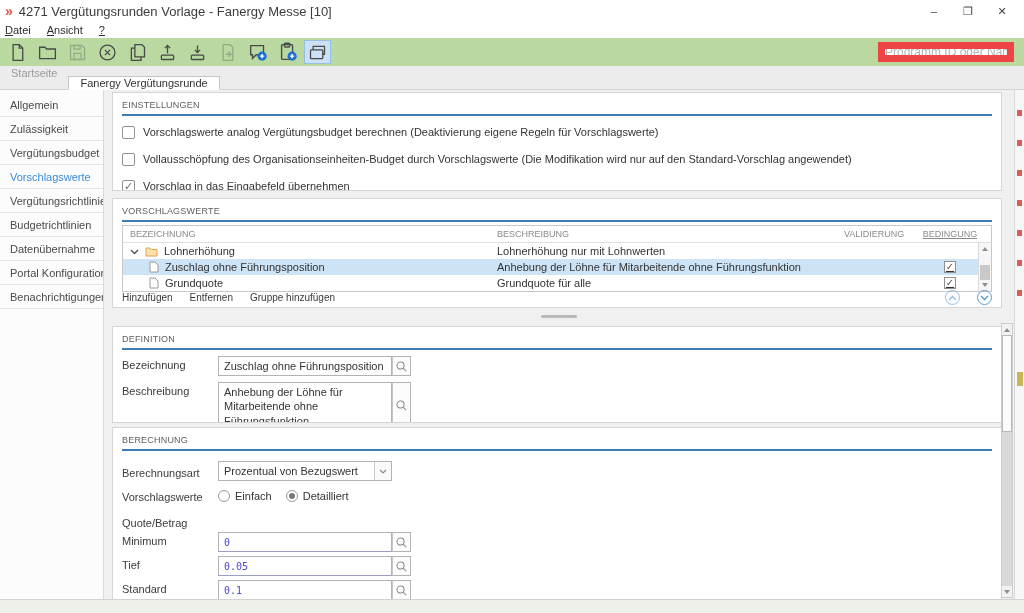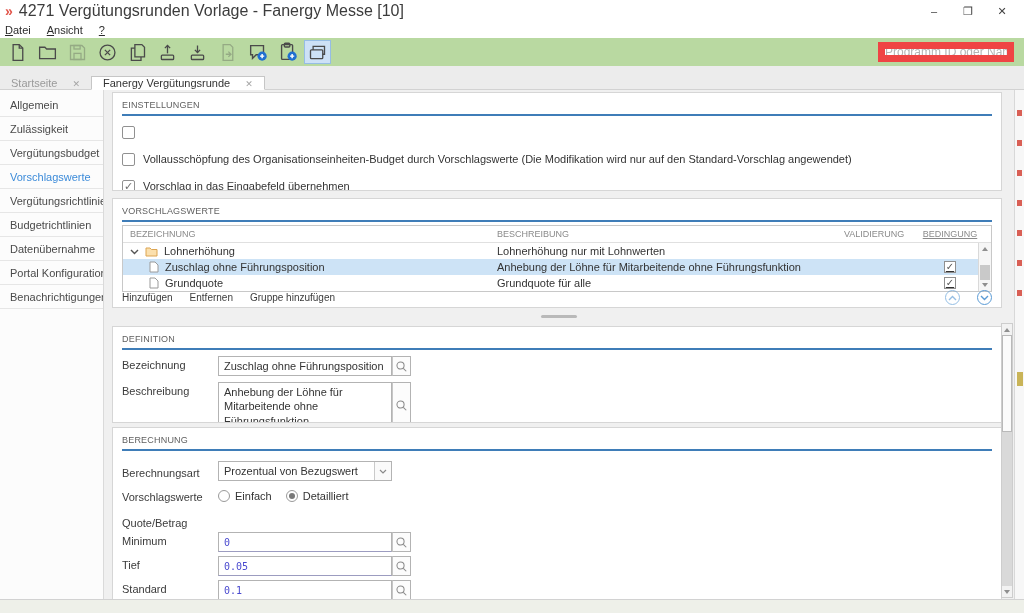--- a/index.html
+++ b/index.html
@@ -3,41 +3,41 @@
 <meta charset="utf-8">
 <style>
   * { margin:0; padding:0; box-sizing:border-box; }
   body { background:#888; font-family:"Liberation Sans", sans-serif; }
   .win { position:relative; width:1024px; height:613px; background:#fff; overflow:hidden;
          font-family:"Liberation Sans", sans-serif; font-size:11px; color:#333; }
 
   
   .titlebar { position:absolute; top:0; left:0; right:0; height:22px; display:flex; align-items:center; padding:0 5px; background:#fff; }
   .appicon { color:#e2574c; font-weight:bold; font-size:14px; line-height:1; margin-right:6px; }
-  .title { font-size:16px; color:#3c3c3c; }
+  .title { font-size:13px; color:#3c3c3c; }
   .wincontrols { margin-left:auto; display:flex; }
   .wbtn { width:34px; height:20px; display:flex; align-items:center; justify-content:center; color:#444; font-size:11px; cursor:default; }
 
   
   .menubar { position:absolute; top:22px; left:0; right:0; height:16px; display:flex; gap:16px; padding-left:5px; align-items:center; background:#fff; }
   .menu-item { color:#2c2c2c; font-size:11px; }
   .menu-item u { text-decoration:underline; }
 
   
   .toolbar { position:absolute; top:38px; left:0; right:0; height:28px; background:#b9d9a1; display:flex; align-items:center; padding:0 4px; }
   .tbtn { width:27px; height:24px; display:flex; align-items:center; justify-content:center; margin-right:3px; border:1px solid transparent; }
   .tbtn.disabled { opacity:.32; }
   .tbtn.selected { background:#cde1f6; border-color:#96bde4; }
   .tbtn svg { display:block; }
   .tsearch { margin-left:auto; margin-right:6px; width:136px; height:20px; border:7px solid #ef4444; background:#fff; padding:0 0; font-size:12px; color:#666; outline:none; }
   .tsearch::placeholder { color:#b4b4b4; }
 
   
   .tabbar { position:absolute; top:66px; left:0; right:0; height:24px; background:#ececec; border-bottom:1px solid #d2d2d2; display:flex; align-items:flex-end; }
-  .tab { display:flex; align-items:flex-end; gap:15px; padding:0 11px; height:22px; color:#9a9a9a; font-size:11px; }
+  .tab { display:flex; align-items:center; gap:15px; padding:0 11px; height:22px; color:#9a9a9a; font-size:11px;flex-direction:column; }
   .tab .x { color:#a4a4a4; font-size:9px; }
   .tab.active { background:#fff; border:1px solid #c6c6c6; border-bottom:1px solid #fff; color:#333; height:14px; margin-bottom:-1px; }
 
   
   .content { position:absolute; top:90px; left:0; bottom:14px; right:0; background:#f0f0f0; }
 
   .sidebar { position:absolute; left:0; top:0; bottom:0; width:104px; background:#fcfcfc; border-right:1px solid #dadada; padding-top:3px; }
   .side-item { height:24px; line-height:24px; padding-left:10px; border-bottom:1px solid #e6e6e6; color:#4a4a4a; font-size:11px; white-space:nowrap; overflow:hidden; }
   .side-item.sel { color:#3c8bd9; }
 
@@ -242,20 +242,21 @@
       <div class="side-item">Datenübernahme</div>
       <div class="side-item">Portal Konfiguration</div>
       <div class="side-item">Benachrichtigungen</div>
     </div>
 
     <div class="panel p1">
       <div class="hd">EINSTELLUNGEN</div>
       <div class="accent"></div>
       <div class="cbrow r1">
         <span class="cb"></span>
+        <span class="cblabel">Vorschlagswerte analog Vergütungsbudget berechnen (Deaktivierung eigene Regeln für Vorschlagswerte)</span>
       </div>
       <div class="cbrow r2">
         <span class="cb"></span>
         <span class="cblabel">Vollausschöpfung des Organisationseinheiten-Budget durch Vorschlagswerte (Die Modifikation wird nur auf den Standard-Vorschlag angewendet)</span>
       </div>
       <div class="cbrow r3">
         <span class="cb">
             <span>✓</span>
           </span>
         <span class="cblabel">Vorschlag in das Eingabefeld übernehmen</span>

